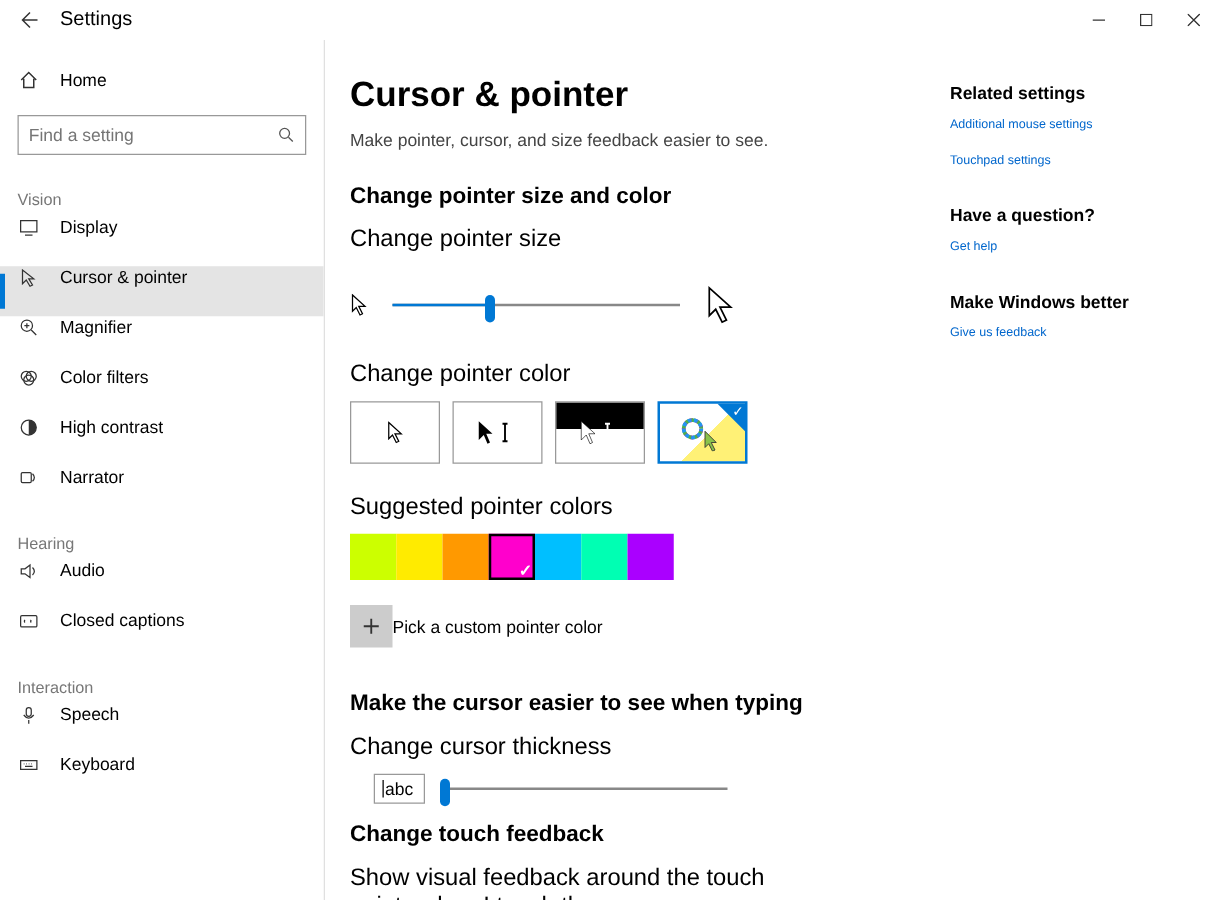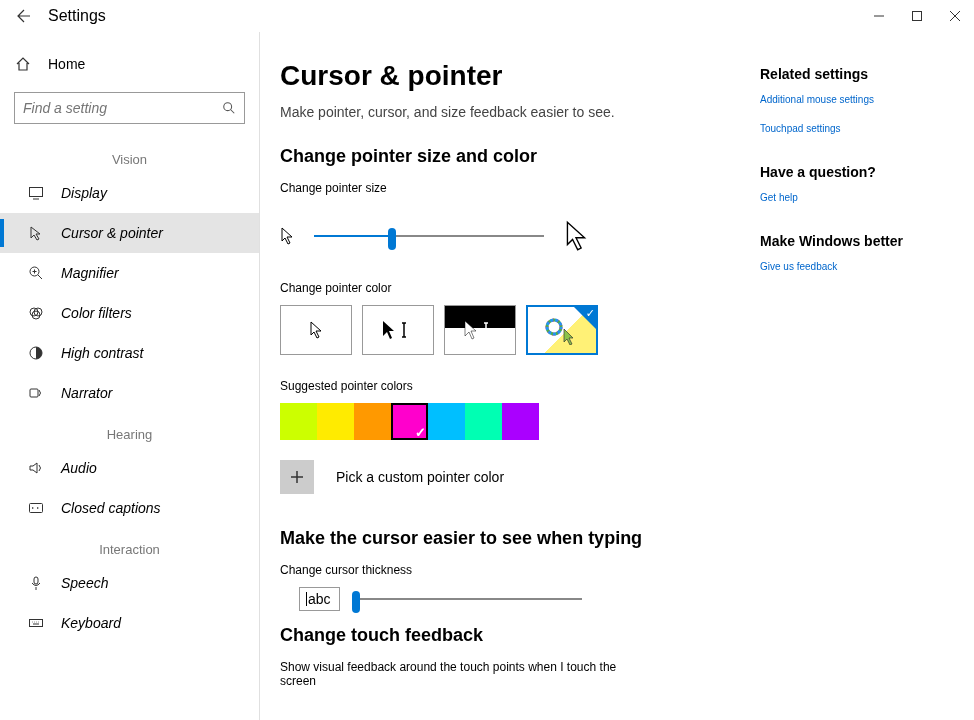--- a/index.html
+++ b/index.html
@@ -64,44 +64,40 @@
     border: 1px solid #999;
     height: 32px;
     padding: 0 8px;
     background: #fff;
   }
   .search-box input {
     border: none;
     outline: none;
     flex: 1;
     font-size: 14px;
-    font-style: italic;
     color: #b91c1c;
     background: transparent;
   }
   .section-title {
     font-size: 14px;
     font-weight: 600;
     padding: 6px 14px 12px 14px;
   }
   .group-label {
     font-size: 13px;
     color: #777;
     padding: 14px 14px 6px 14px;
-    text-align: center;
   }
   .nav-item {
     display: flex;
-    align-items: center;
     height: 40px;
-    padding-left: 27px;
+    padding-left: 14px;
     gap: 16px;
     font-size: 14px;
     position: relative;
-    font-style: italic;
   }
   .nav-item.selected {
     background: #e4e4e4;
   }
   .nav-item.selected::before {
     content: "";
     position: absolute;
     left: 0;
     top: 6px;
     bottom: 6px;
@@ -138,21 +134,21 @@
     font-size: 14px;
     color: #444;
     margin-bottom: 26px;
   }
   h2.sec {
     font-size: 18px;
     font-weight: 600;
     margin-bottom: 14px;
   }
   .label {
-    font-size: 12px;
+    font-size: 19px;
     margin-bottom: 10px;
   }
   .size-row {
     display: flex;
     align-items: center;
     gap: 20px;
     margin-bottom: 28px;
     margin-top: 24px;
   }
   .small-cursor-preview, .big-cursor-preview {
@@ -243,21 +239,21 @@
     font-size: 13px;
     font-weight: bold;
   }
   .swatch.sel {
     outline: 2px solid #000;
     outline-offset: -2px;
   }
   .custom-row {
     display: flex;
     align-items: center;
-    gap: 22px;
+    gap: 0;
     margin-bottom: 34px;
   }
   .plus-btn {
     width: 34px;
     height: 34px;
     background: #ccc;
     display: flex;
     align-items: center;
     justify-content: center;
     font-size: 18px;

